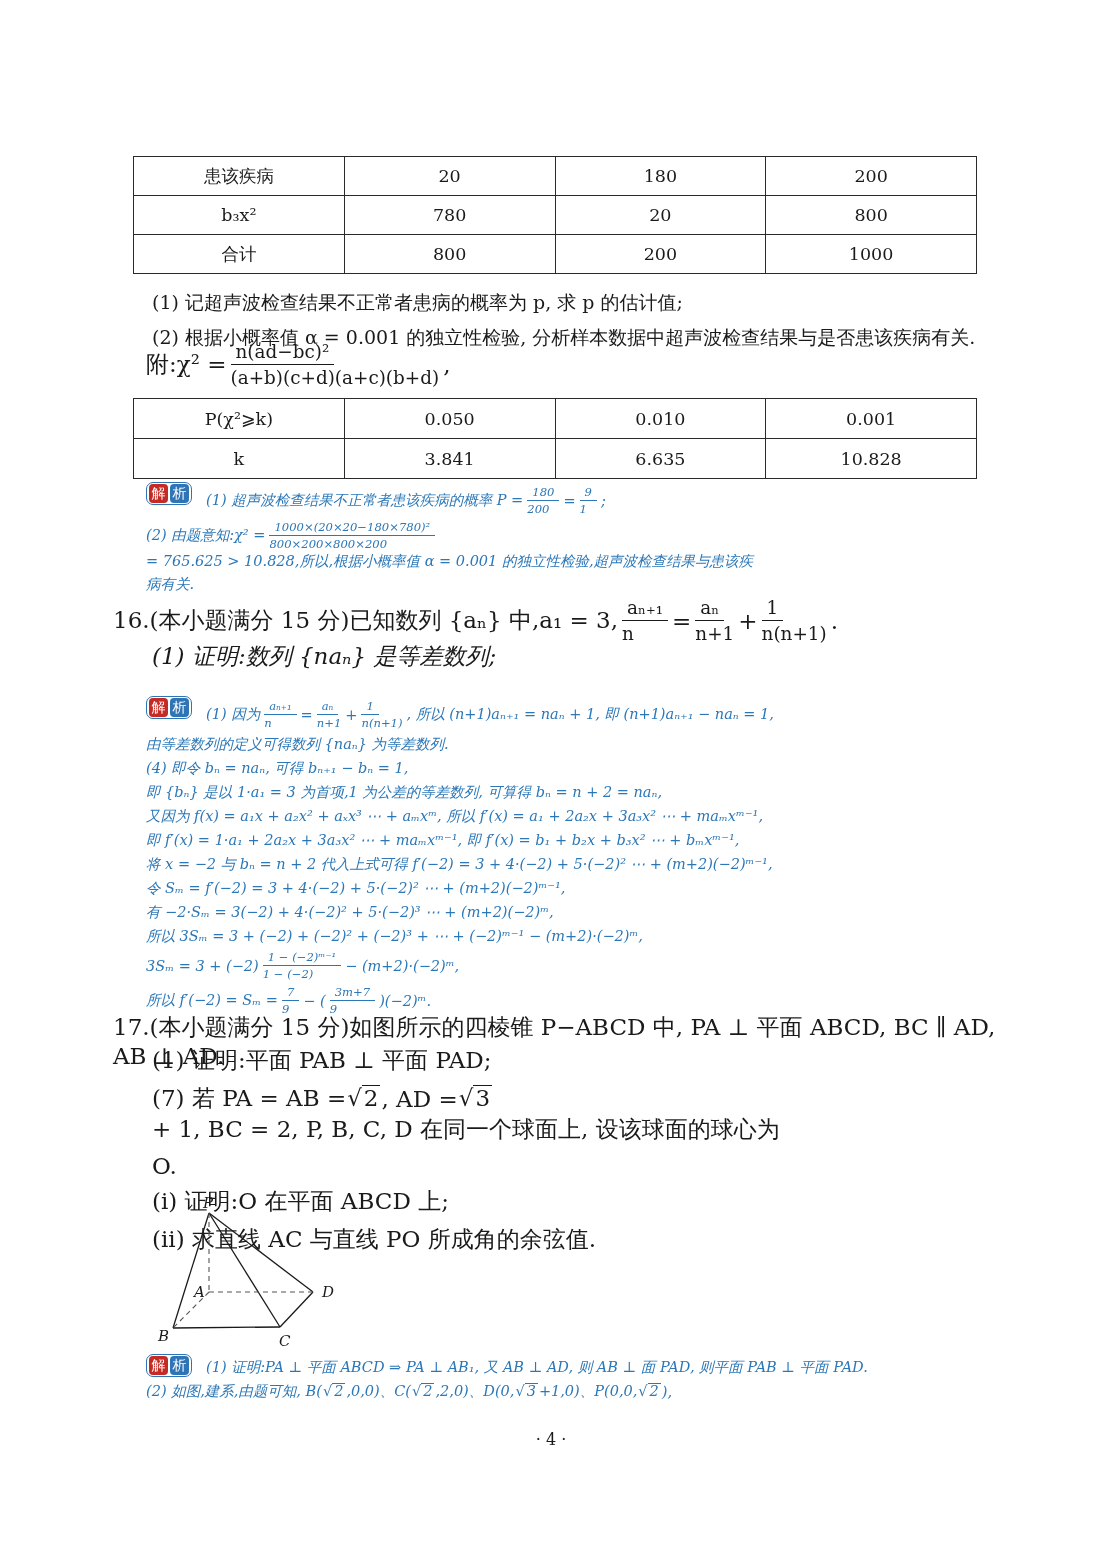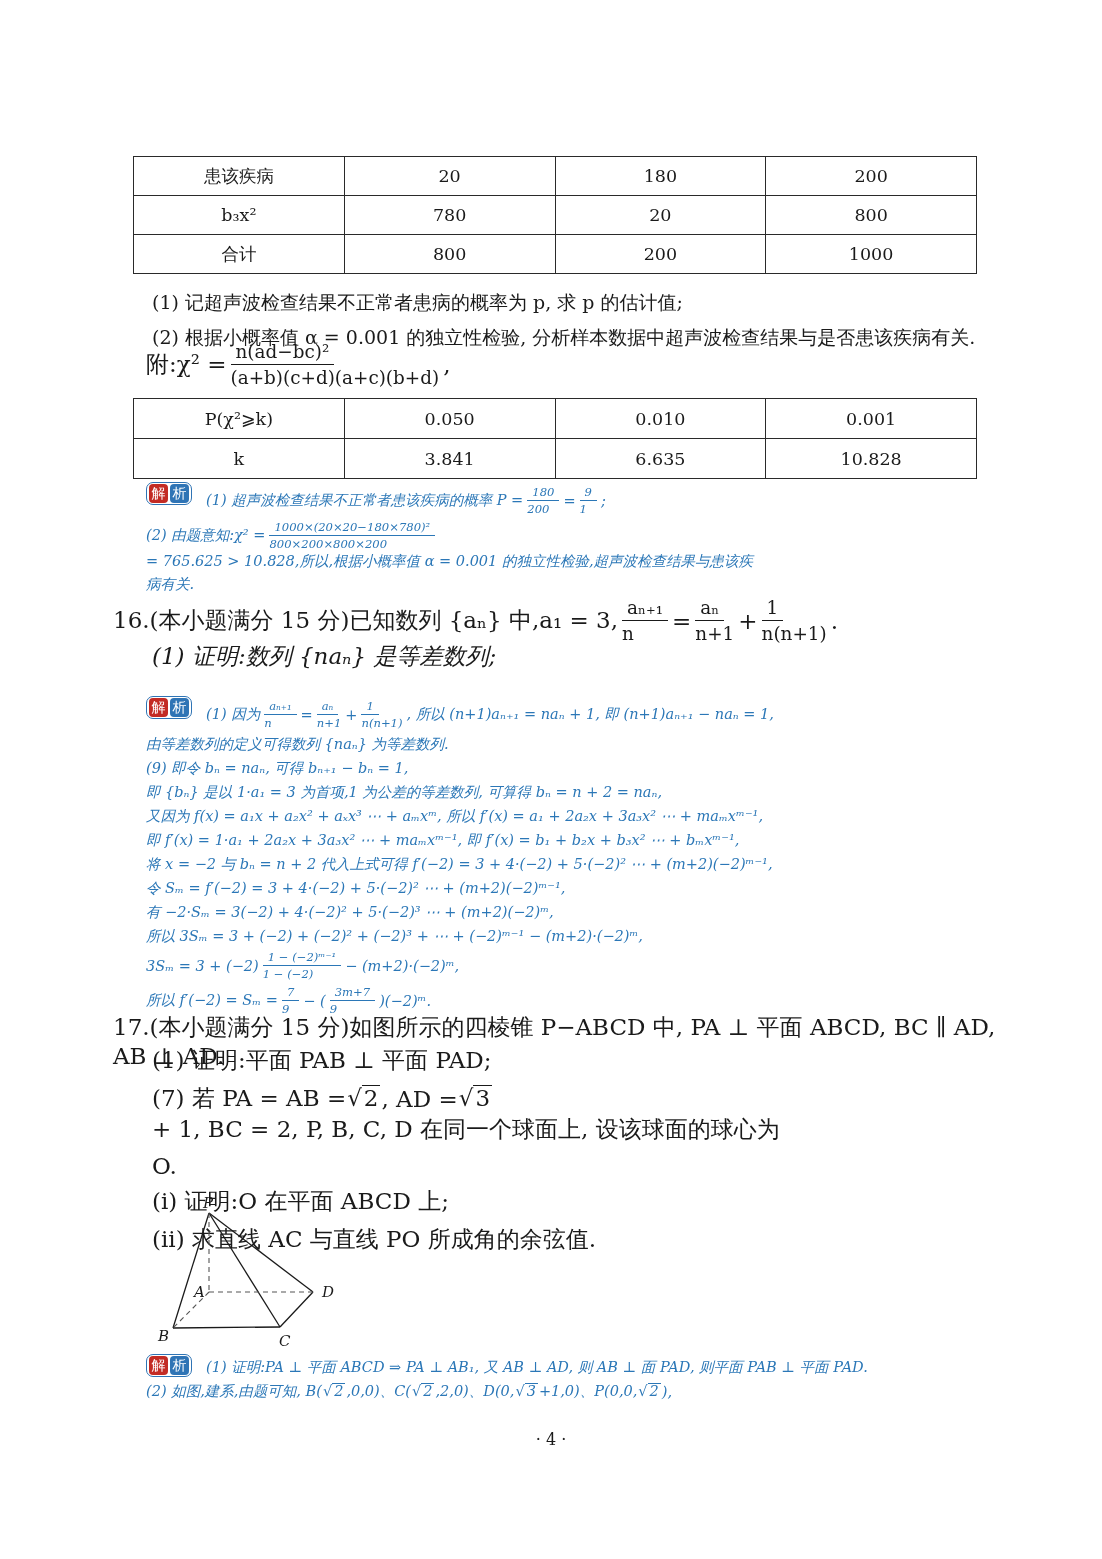--- a/index.html
+++ b/index.html
@@ -186,21 +186,21 @@
           <span class="frac">
             <span class="num">1</span>
             <span class="den">n(n+1)</span>
           </span>
           <span> , 所以 (n+1)aₙ₊₁ = naₙ + 1, 即 (n+1)aₙ₊₁ − naₙ = 1,</span>
         </div>
         <div class="mline">
           <span>由等差数列的定义可得数列 {naₙ} 为等差数列.</span>
         </div>
         <div class="mline">
-          <span>(9) 即令 bₙ = naₙ, 可得 bₙ₊₁ − bₙ = 1,</span>
+          <span>(4) 即令 bₙ = naₙ, 可得 bₙ₊₁ − bₙ = 1,</span>
         </div>
         <div class="mline">
           <span>即 {bₙ} 是以 1·a₁ = 3 为首项,1 为公差的等差数列, 可算得 bₙ = n + 2 = naₙ,</span>
         </div>
         <div class="mline">
           <span>又因为 f(x) = a₁x + a₂x² + aₓx³ ⋯ + aₘxᵐ, 所以 f′(x) = a₁ + 2a₂x + 3a₃x² ⋯ + maₘxᵐ⁻¹,</span>
         </div>
         <div class="mline">
           <span>即 f′(x) = 1·a₁ + 2a₂x + 3a₃x² ⋯ + maₘxᵐ⁻¹, 即 f′(x) = b₁ + b₂x + b₃x² ⋯ + bₘxᵐ⁻¹,</span>
         </div>

